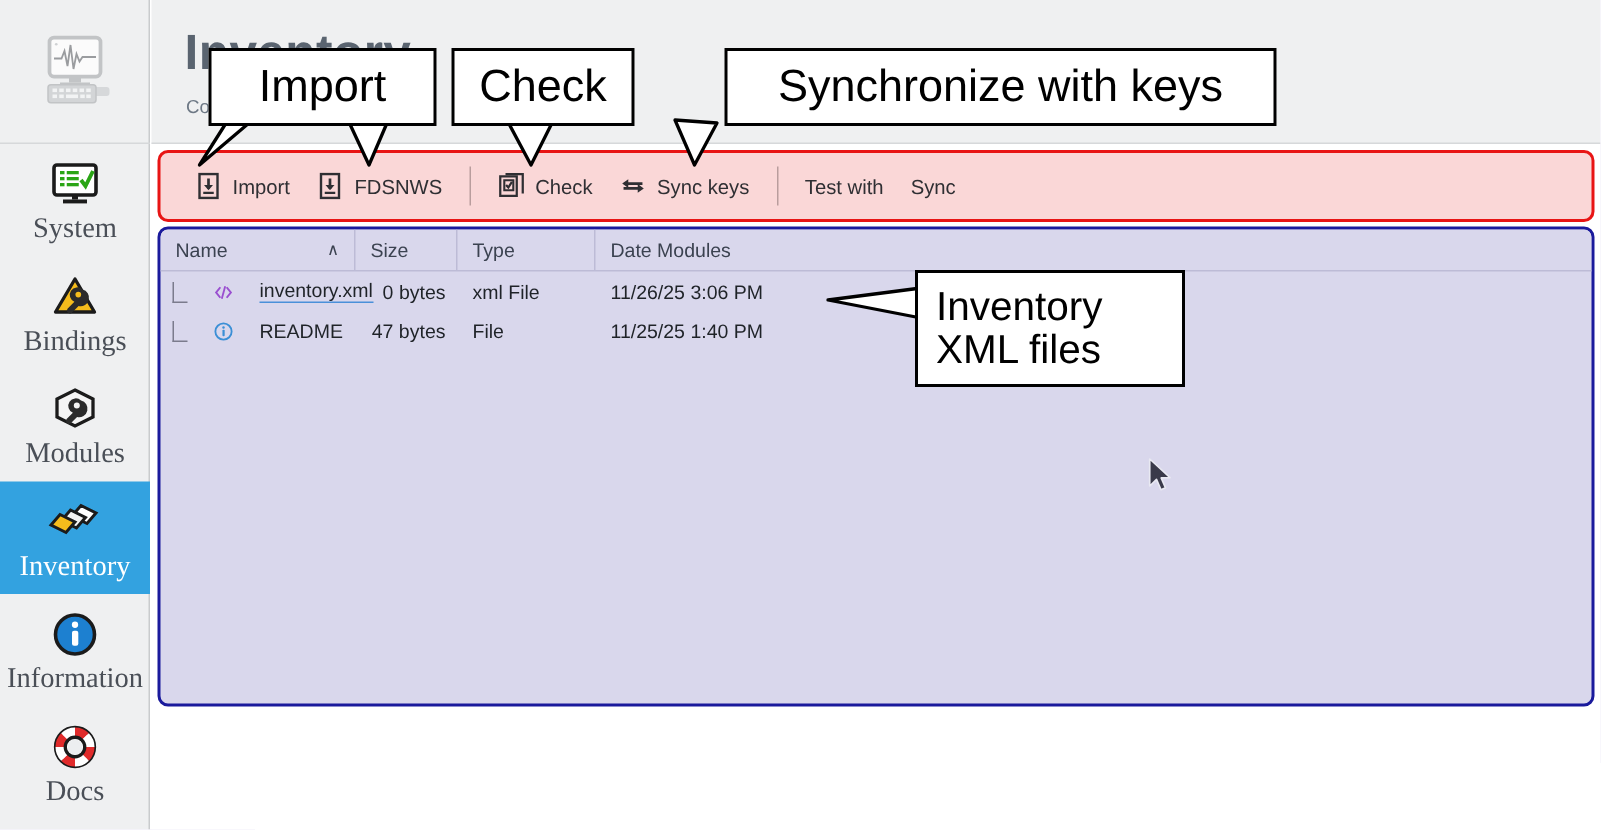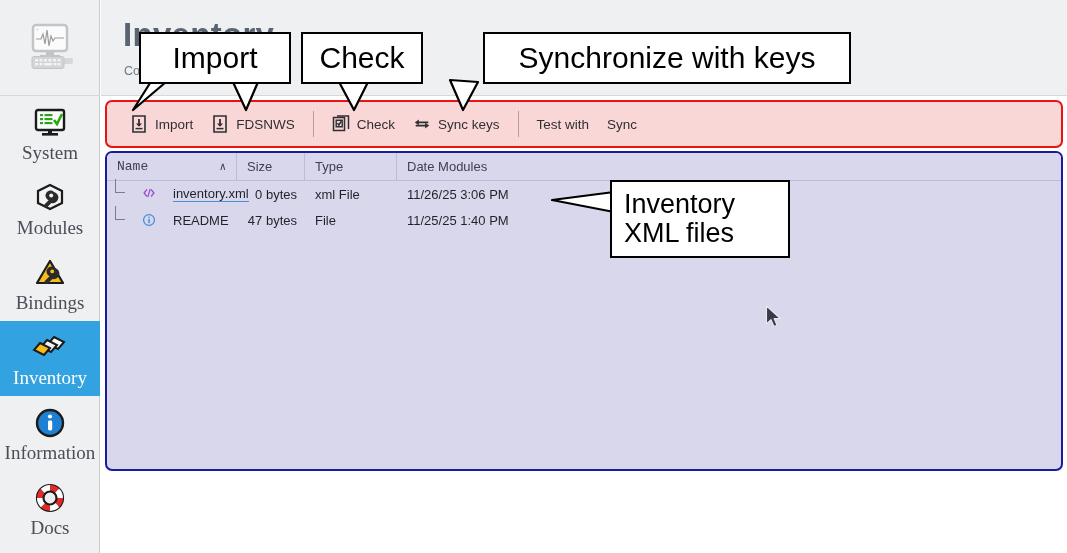--- a/index.html
+++ b/index.html
@@ -98,31 +98,31 @@
     display: flex; height: 28px; align-items: stretch;
     background: #d9d7ec;
     border-bottom: 1px solid #bdbbd6;
     font-size: 13px; color: #3b4250;
   }
   .col-head > div {
     display: flex; align-items: center;
     padding: 0 10px;
     border-right: 1px solid #bdbbd6;
   }
-  .col-name { width: 130px; justify-content: space-between; font-family: Liberation Mono, monospace; }
+  .col-name { width: 130px; justify-content: space-between; }
   .col-size { width: 68px; }
   .col-type { width: 92px; text-align: center; }
   .col-date { flex: 1; border-right: none !important; }
   .sort-caret { font-size: 11px; color: #3b4250; }
 
   .frow {
     display: flex; height: 26px; align-items: center;
     font-size: 13px; color: #1f2328;
   }
-  .fc-name { width: 130px; display: flex; align-items: flex-start; gap: 17px; padding-left: 8px; }
+  .fc-name { width: 130px; display: flex; align-items: flex-end; gap: 17px; padding-left: 8px; }
   .fc-size { width: 68px; text-align: right; padding-right: 8px; }
   .fc-type { width: 92px; padding-left: 10px; }
   .fc-date { flex: 1; padding-left: 10px; }
   .tree-stub {
     width: 10px; height: 14px;
     border-left: 1px solid #7b7b8c;
     border-bottom: 1px solid #7b7b8c;
     margin-top: -7px;
     flex: none;
   }
@@ -201,37 +201,37 @@
           <rect x="15" y="22" width="4" height="3" fill="#1b1b1b"></rect>
           <rect x="9" y="25" width="16" height="2.6" fill="#1b1b1b"></rect>
         </svg>
       </span>
       <span class="nav-label">System</span>
     </div>
 
     <div class="nav-item">
       <span class="nav-icon">
         <svg width="34" height="30" viewBox="0 0 34 30">
+          <path d="M17 3 L30 25 L4 25 Z" fill="#f5bc1c" stroke="#1b1b1b" stroke-width="2.2" stroke-linejoin="round"></path>
+          <path d="M22 10 a5 5 0 1 0 -5.4 8.2 l-4.6 4.6 a2 2 0 0 0 2.8 2.8 l4.6-4.6 A5 5 0 0 0 22 10 z" fill="#2b2b2b"></path>
+          <circle cx="19.2" cy="13.4" r="1.9" fill="#f5bc1c"></circle>
+        </svg>
+      </span>
+      <span class="nav-label">Bindings</span>
+    </div>
+
+    <div class="nav-item">
+      <span class="nav-icon">
+        <svg width="34" height="30" viewBox="0 0 34 30">
           <path d="M17 2 L29 8 L29 20 L17 26 L5 20 L5 8 Z" fill="#f4f4f4" stroke="#1b1b1b" stroke-width="2.2"></path>
           <path d="M21 9 a5 5 0 1 0 -5.4 8.2 l-4.2 4.2 a2 2 0 0 0 2.8 2.8 l4.2-4.2 A5 5 0 0 0 21 9 z" fill="#2b2b2b"></path>
           <circle cx="18.2" cy="12.4" r="2" fill="#f4f4f4"></circle>
         </svg>
       </span>
       <span class="nav-label">Modules</span>
-    </div>
-
-    <div class="nav-item">
-      <span class="nav-icon">
-        <svg width="34" height="30" viewBox="0 0 34 30">
-          <path d="M17 3 L30 25 L4 25 Z" fill="#f5bc1c" stroke="#1b1b1b" stroke-width="2.2" stroke-linejoin="round"></path>
-          <path d="M22 10 a5 5 0 1 0 -5.4 8.2 l-4.6 4.6 a2 2 0 0 0 2.8 2.8 l4.6-4.6 A5 5 0 0 0 22 10 z" fill="#2b2b2b"></path>
-          <circle cx="19.2" cy="13.4" r="1.9" fill="#f5bc1c"></circle>
-        </svg>
-      </span>
-      <span class="nav-label">Bindings</span>
     </div>
 
     <div class="nav-item active">
       <span class="nav-icon">
         <svg width="36" height="30" viewBox="0 0 36 30">
           <path d="M22 4 L32 9 L26 16 L16 11 Z" fill="#ffffff" stroke="#1b1b1b" stroke-width="2"></path>
           <path d="M15 7 L25 12 L19 19 L9 14 Z" fill="#f2f2f2" stroke="#1b1b1b" stroke-width="2"></path>
           <path d="M8 10 L18 15 L12 22 L2 17 Z" fill="#f5bc1c" stroke="#1b1b1b" stroke-width="2"></path>
         </svg>
       </span>

